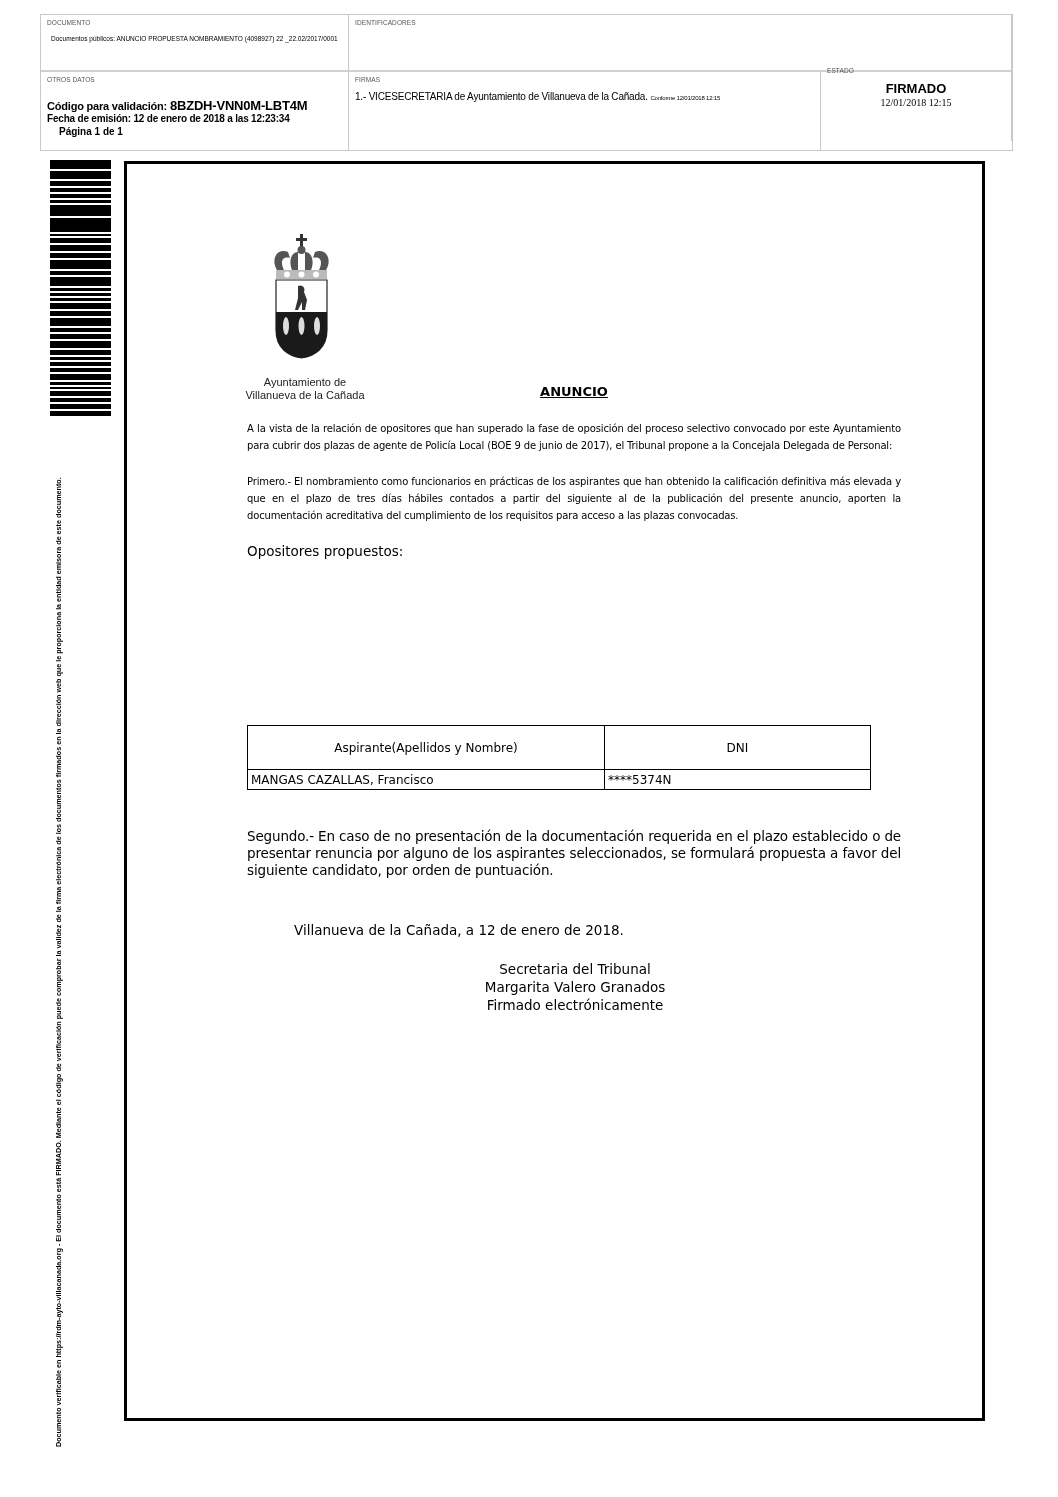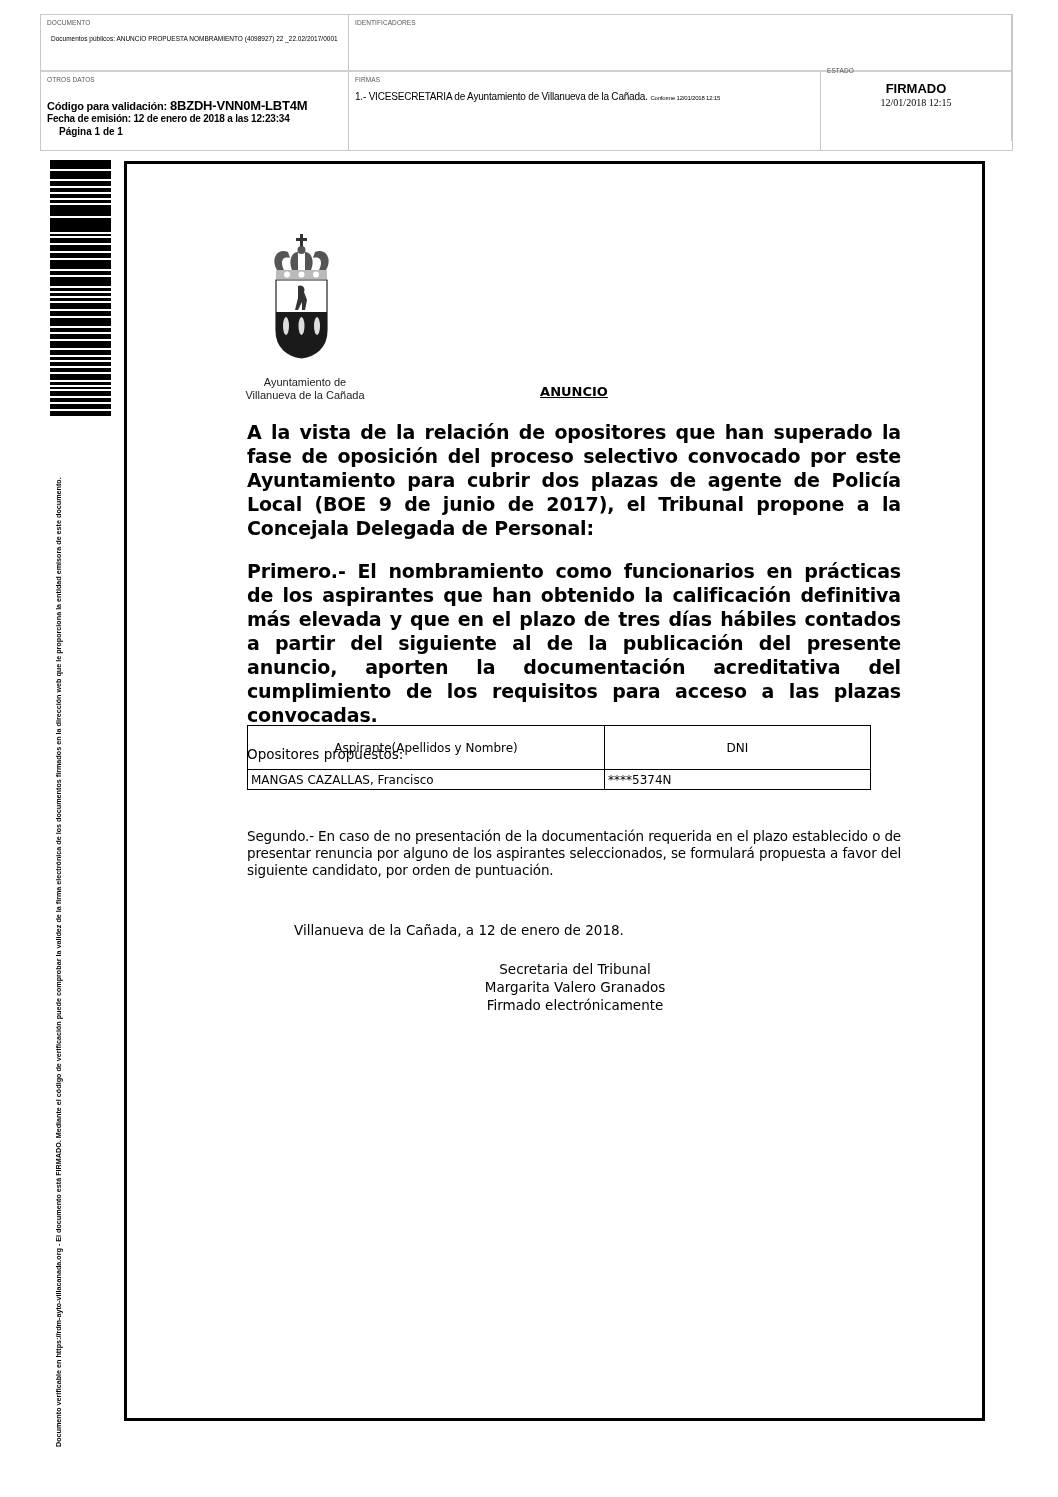--- a/index.html
+++ b/index.html
@@ -32,21 +32,21 @@
 
   
   .frame { position:absolute; left:124px; top:161px; width:861px; height:1260px; border:3px solid #000; box-sizing:border-box; }
 
   .logo { position:absolute; left:232px; top:230px; width:140px; height:155px; }
   .logo-caption { position:absolute; left:220px; top:355px; width:170px; text-align:center; font-size:11px; line-height:13px; color:#222;margin-top:21px; }
 
   .content { position:absolute; left:247px; top:380px; width:654px; font-family:"DejaVu Sans", sans-serif; }
   .title { text-align:center; font-weight:bold; text-decoration:underline; font-size:13px; margin-top:4px; }
   .subtitle { font-weight:bold; font-size:13.5px; line-height:17px; text-align:justify; margin-top:21px; letter-spacing:0.2px; }
-  .para { font-size:19px; line-height:24px; text-align:justify; margin-top:19px; letter-spacing:-0.15px;font-weight:bold; }
+  .para { font-size:10px; line-height:17px; text-align:justify; margin-top:19px; letter-spacing:-0.15px; }
   .para.first { margin-top:21px; }
   .opositores { font-size:13.5px; margin-top:19px; }
 
   table.results { position:absolute; left:247px; top:725px; width:624px; border-collapse:collapse; font-family:"DejaVu Sans", sans-serif; font-size:12px; }
   table.results th, table.results td { border:1px solid #000; padding:0 3px; }
   table.results th { height:43px; font-weight:normal; text-align:center; }
   table.results td { height:19px; }
   table.results th.col-name { width:350px; }
 
   .segundo { position:absolute; left:247px; top:828px; width:654px; font-family:"DejaVu Sans", sans-serif; font-size:13.5px; line-height:17px; text-align:justify; letter-spacing:-0.15px; }

